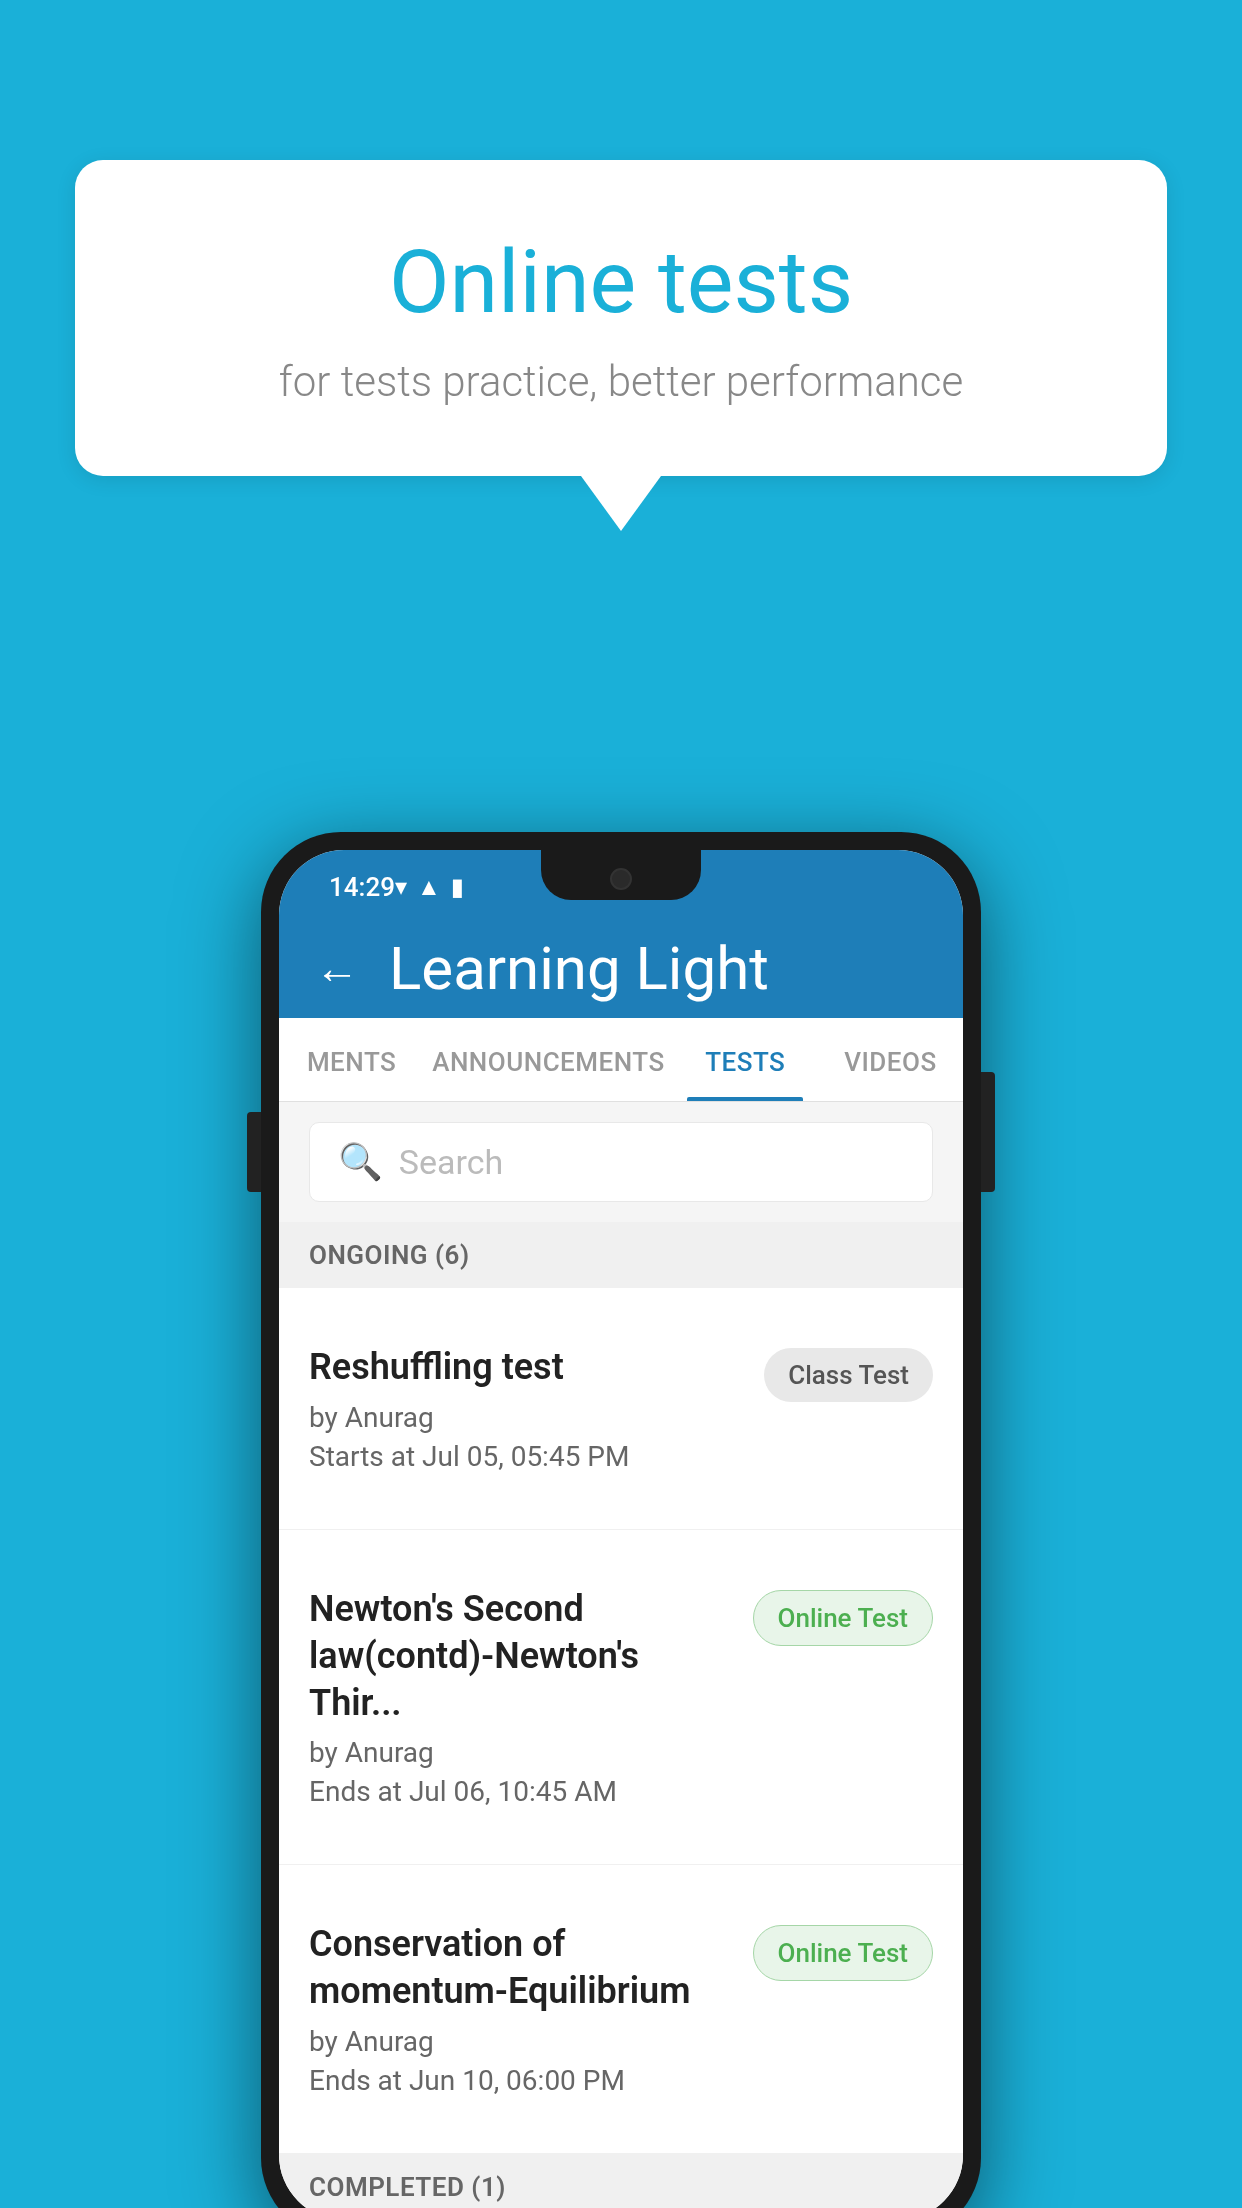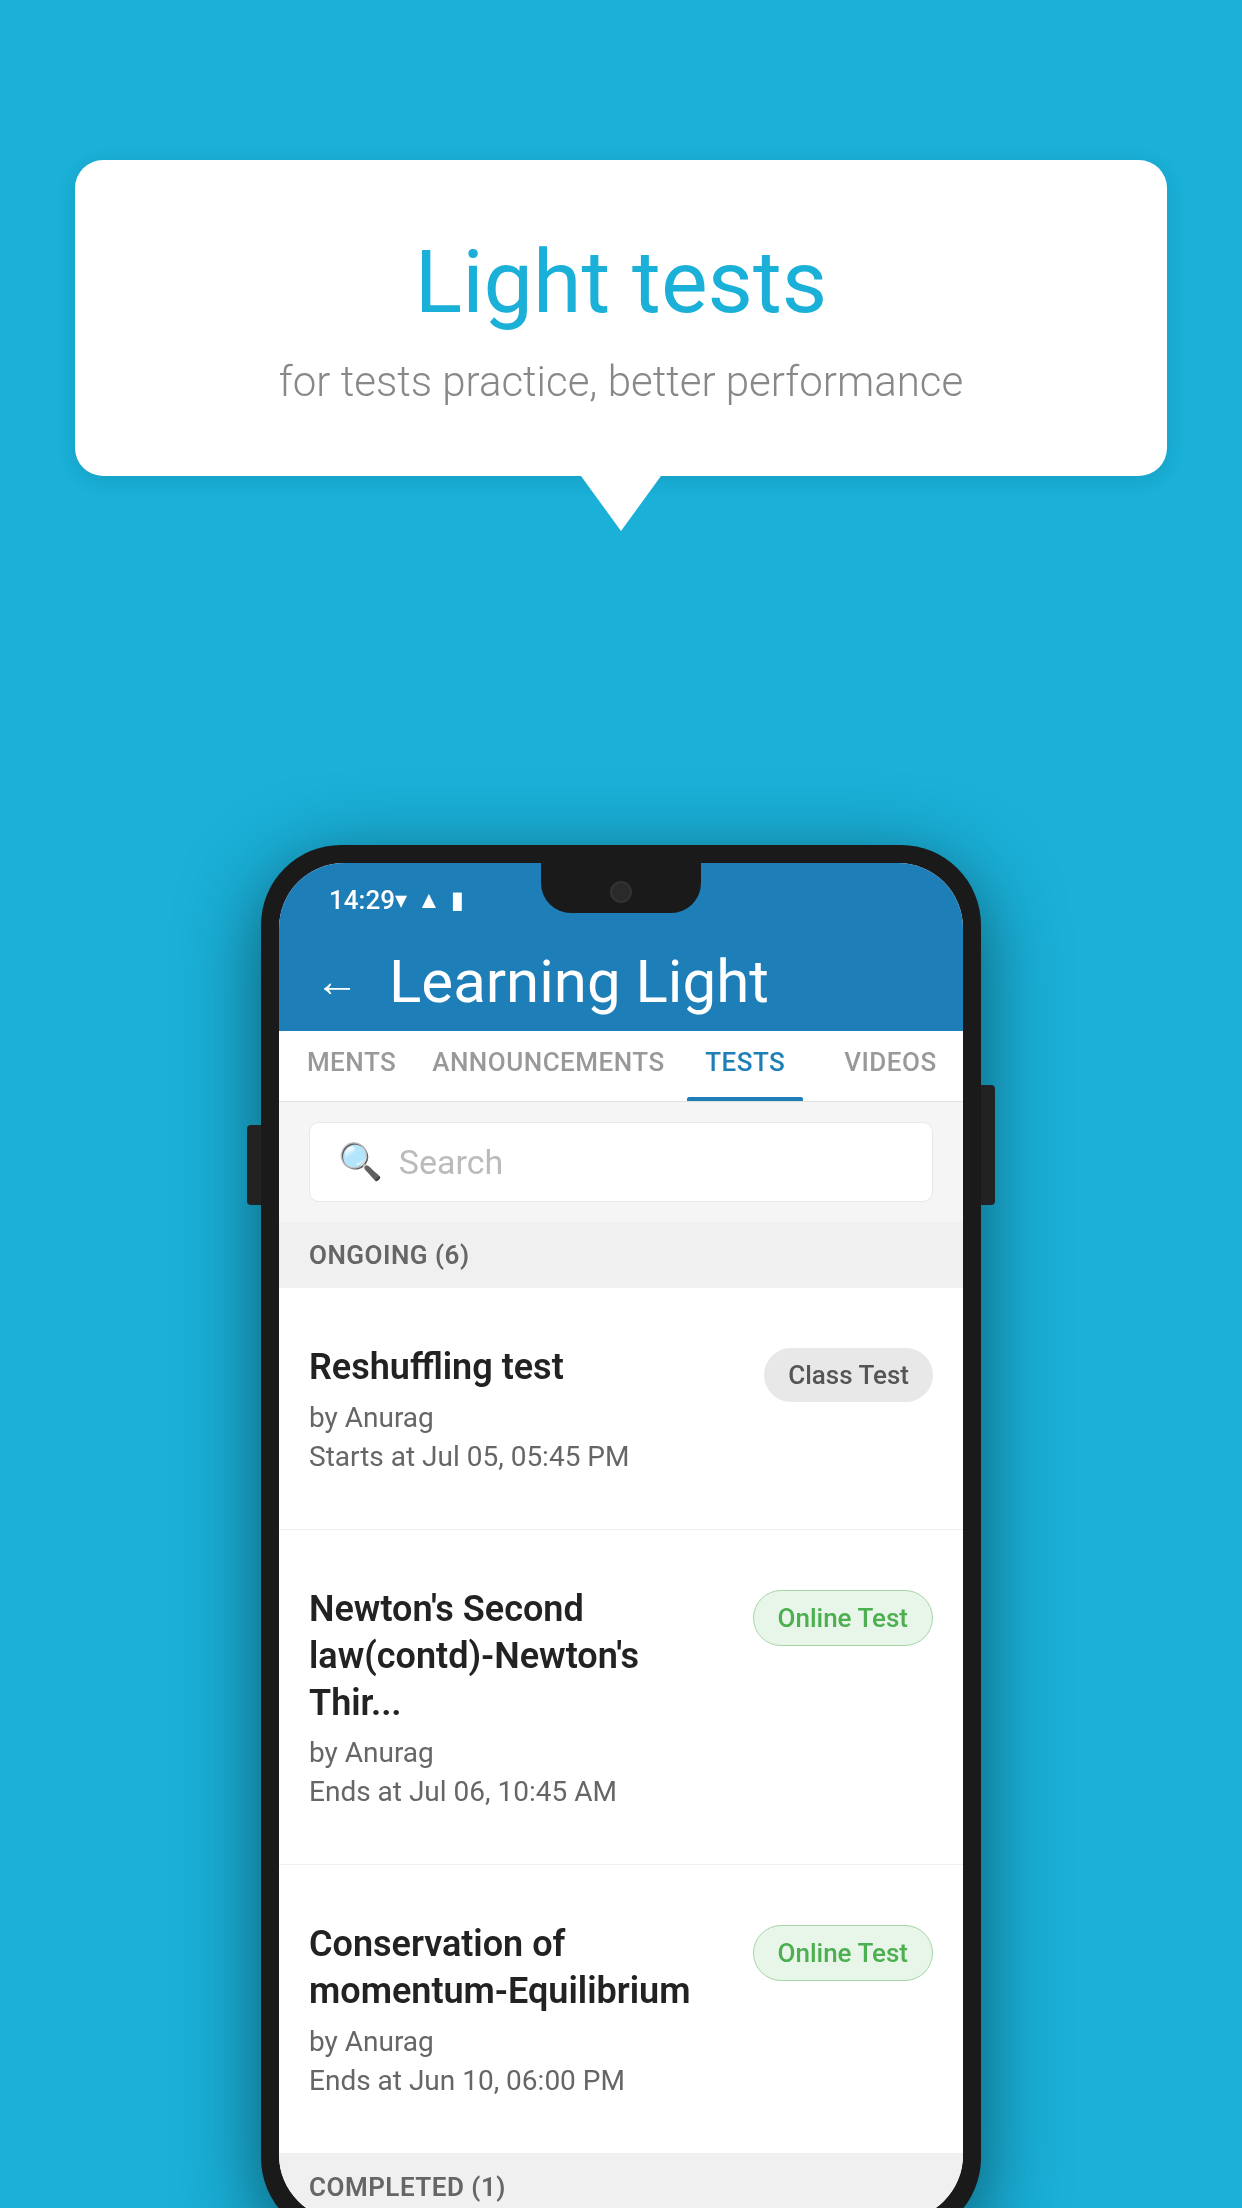--- a/index.html
+++ b/index.html
@@ -182,21 +182,21 @@
     .tabs-bar {
       background: white;
       display: flex;
       border-bottom: 1px solid #e0e0e0;
       overflow: hidden;
     }
 
     .tab-item {
       flex: 1;
       text-align: center;
-      padding: 16px 8px 24px;
+      padding: 29px 8px 24px;
       font-size: 26px;
       font-weight: 500;
       color: #999;
       letter-spacing: 0.5px;
       position: relative;
       white-space: nowrap;
     }
 
     .tab-item.active {
       color: #1e7eb8;
@@ -312,21 +312,21 @@
       font-weight: 600;
       color: #666;
       letter-spacing: 0.5px;
     }
   </style>
 </head>
 <body>
 
 <div class="speech-bubble-wrapper">
   <div class="speech-bubble">
-    <h1>Light tests</h1>
+    <h1>Online tests</h1>
     <p>for tests practice, better performance</p>
   </div>
   <div class="speech-bubble-tail"></div>
 </div>
 
 <div class="phone-wrapper">
   <div class="phone-outer">
     <div class="phone-inner">
 
       <div class="status-bar">

